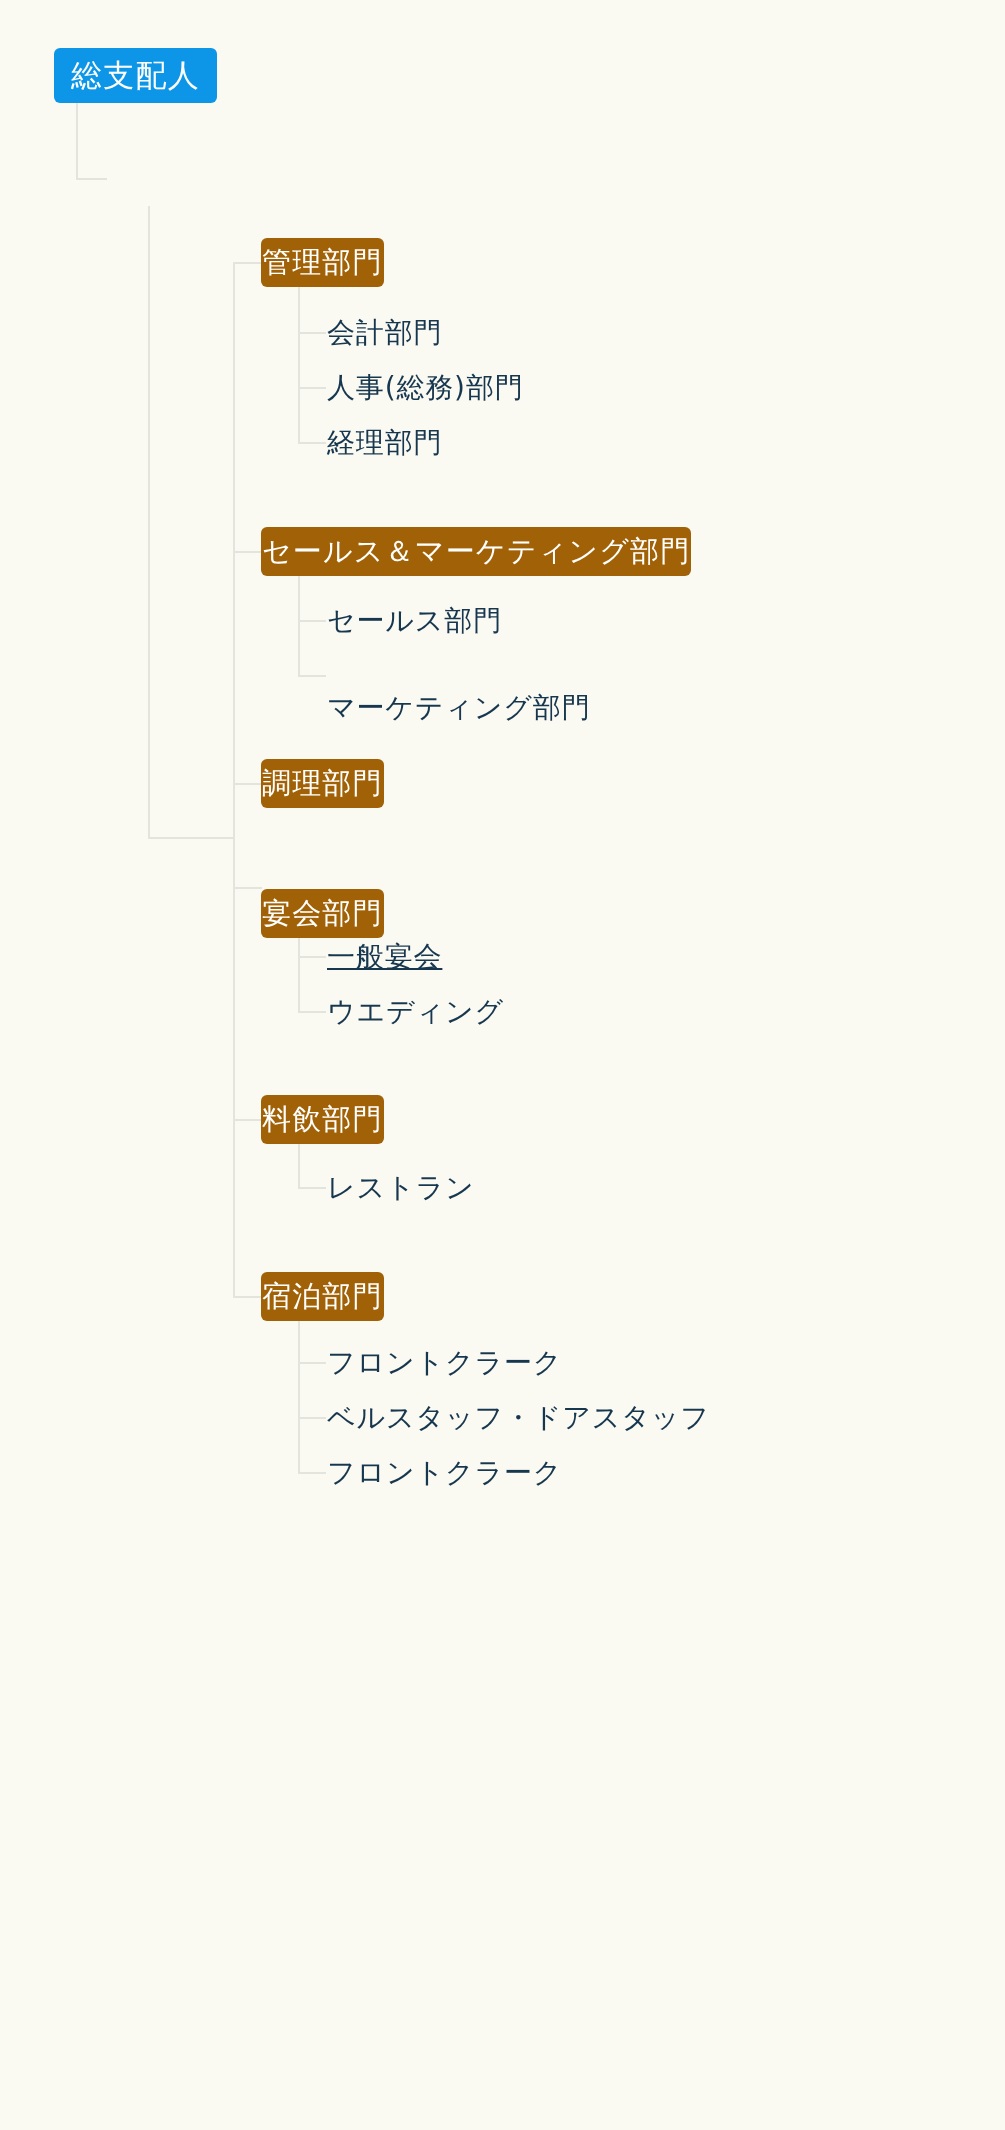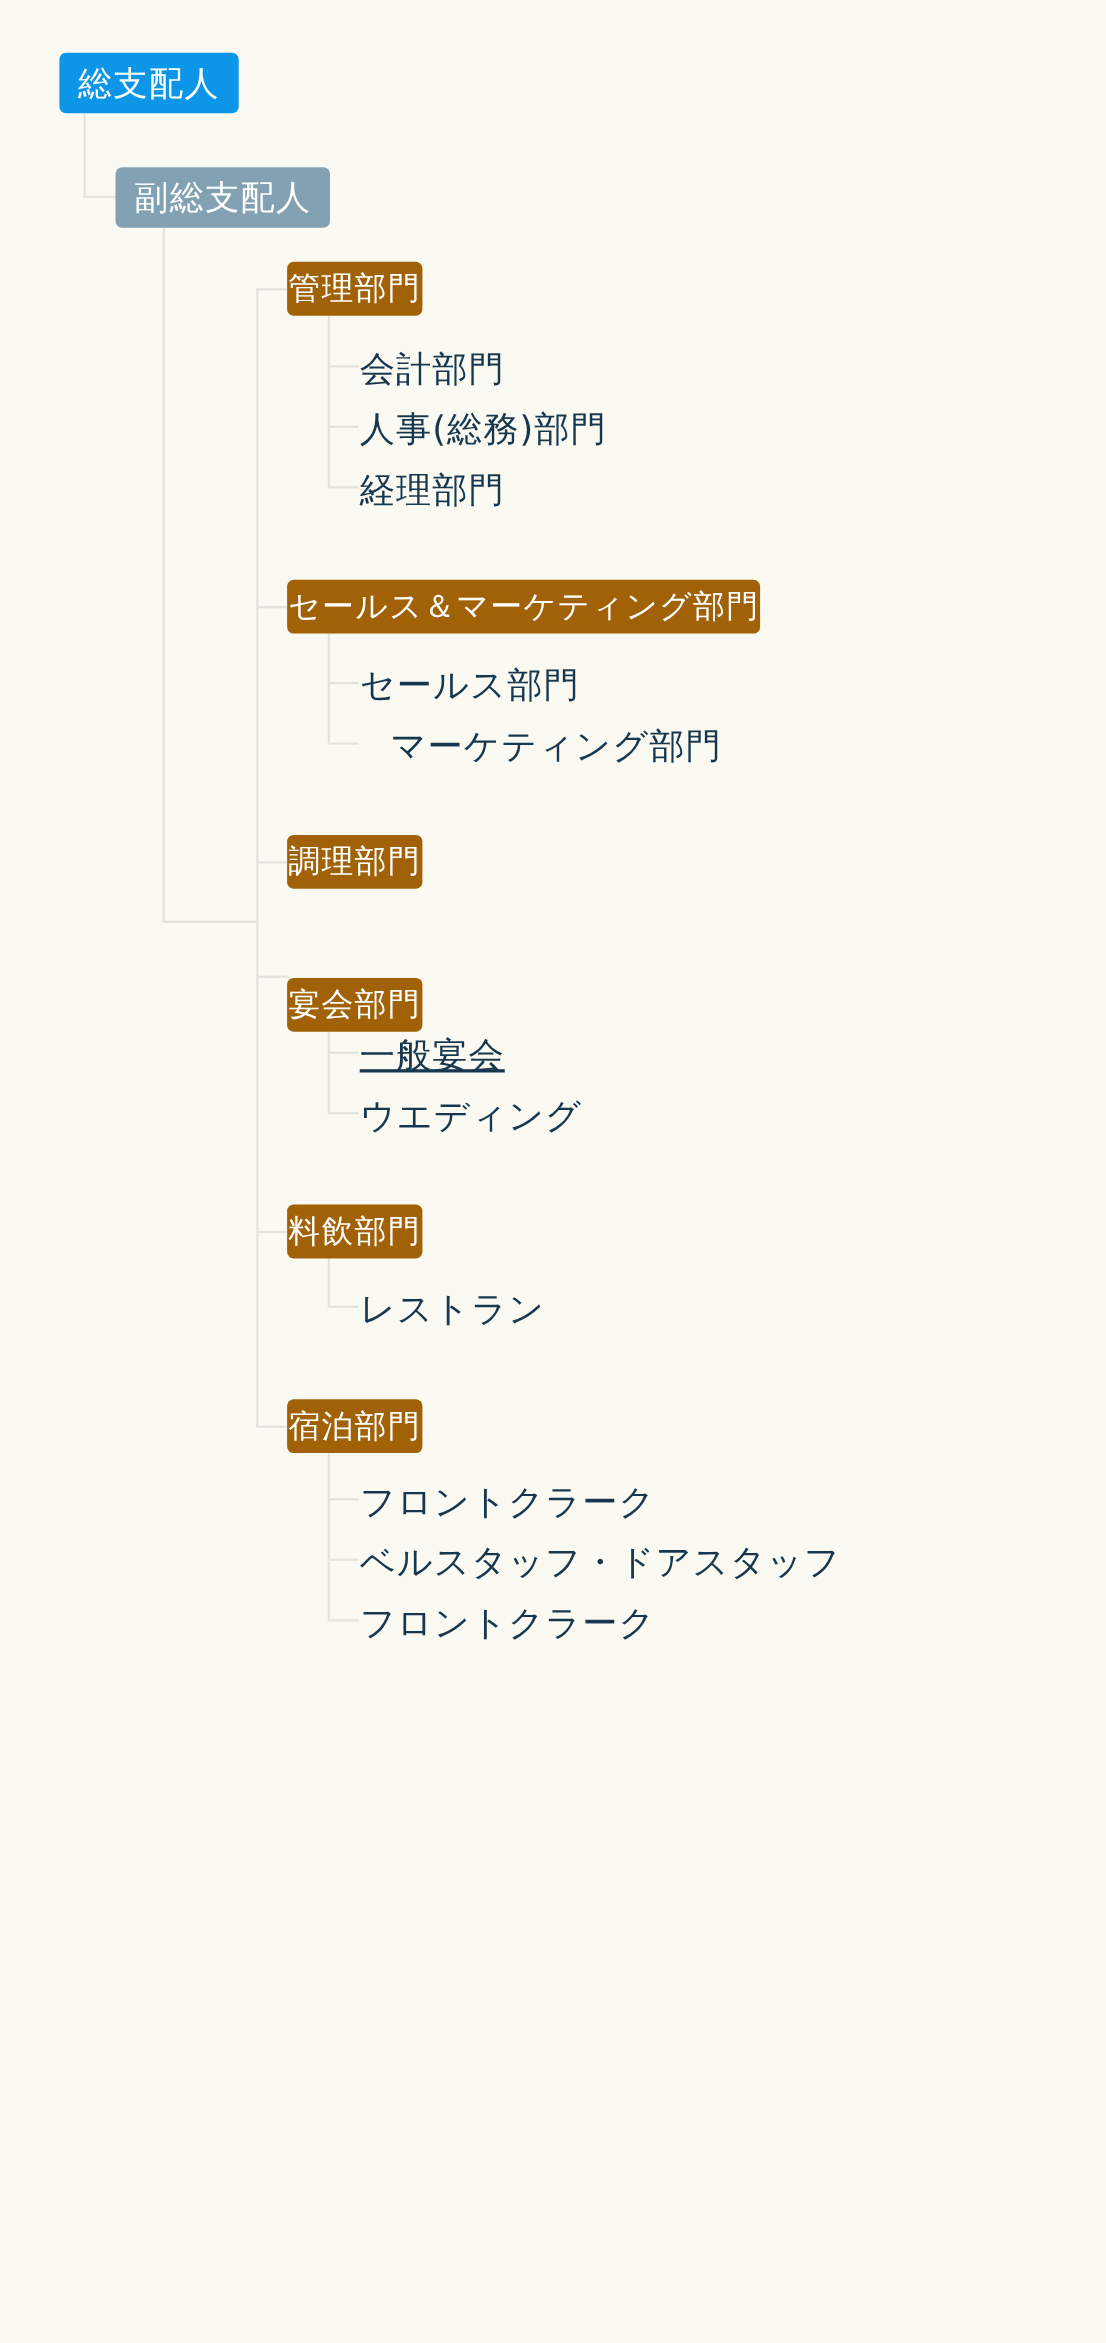--- a/index.html
+++ b/index.html
@@ -56,21 +56,21 @@
     background: #a16207;
     font-size: 29px;
     height: 49px;
     padding: 0 1px;
   }
 
   
   .leaf {
     position: absolute;
     color: #17374f;
-    font-size: 32px;
+    font-size: 28px;
     white-space: nowrap;
     letter-spacing: 0.03em;
     line-height: 1;
   }
 </style>
 </head>
 <body>
 
 <div id="chart">
 
@@ -107,23 +107,20 @@
 
   <div class="ln v" style="left:298px; top:1321px; height:152px;"></div>
   <div class="ln h" style="left:298px; top:1362px; width:28px;"></div>
   <div class="ln h" style="left:298px; top:1417px; width:28px;"></div>
   <div class="ln h" style="left:298px; top:1472px; width:28px;"></div>
 
   <div class="node root" style="left:54px; top:48px;">
     <span>総支配人</span>
   </div>
 
-  <div class="node l2" style="left:105px; top:152px;">
-    <span>副総支配人</span>
-  </div>
 
   <div class="node dept" style="left:261px; top:238px;">
     <span>管理部門</span>
   </div>
 
   <div class="node dept" style="left:261px; top:527px;">
     <span>セールス＆マーケティング部門</span>
   </div>
 
   <div class="node dept" style="left:261px; top:759px;">
@@ -140,21 +137,21 @@
 
   <div class="node dept" style="left:261px; top:1272px;">
     <span>宿泊部門</span>
   </div>
 
   <div class="leaf" style="left:327px; top:319px;">会計部門</div>
   <div class="leaf" style="left:327px; top:374px;">人事(総務)部門</div>
   <div class="leaf" style="left:327px; top:429px;">経理部門</div>
 
   <div class="leaf" style="left:327px; top:607px;">セールス部門</div>
-  <div class="leaf" style="left:327px; top:662px;margin-left:28px;">マーケティング部門</div>
+  <div class="leaf" style="left:327px; top:694px;">マーケティング部門</div>
 
   <div class="leaf" style="left:327px; top:943px;text-decoration:underline;">一般宴会</div>
   <div class="leaf" style="left:327px; top:998px;">ウエディング</div>
 
   <div class="leaf" style="left:327px; top:1174px;">レストラン</div>
 
   <div class="leaf" style="left:327px; top:1349px;">フロントクラーク</div>
   <div class="leaf" style="left:327px; top:1404px;">ベルスタッフ・ドアスタッフ</div>
   <div class="leaf" style="left:327px; top:1459px;">フロントクラーク</div>
 

